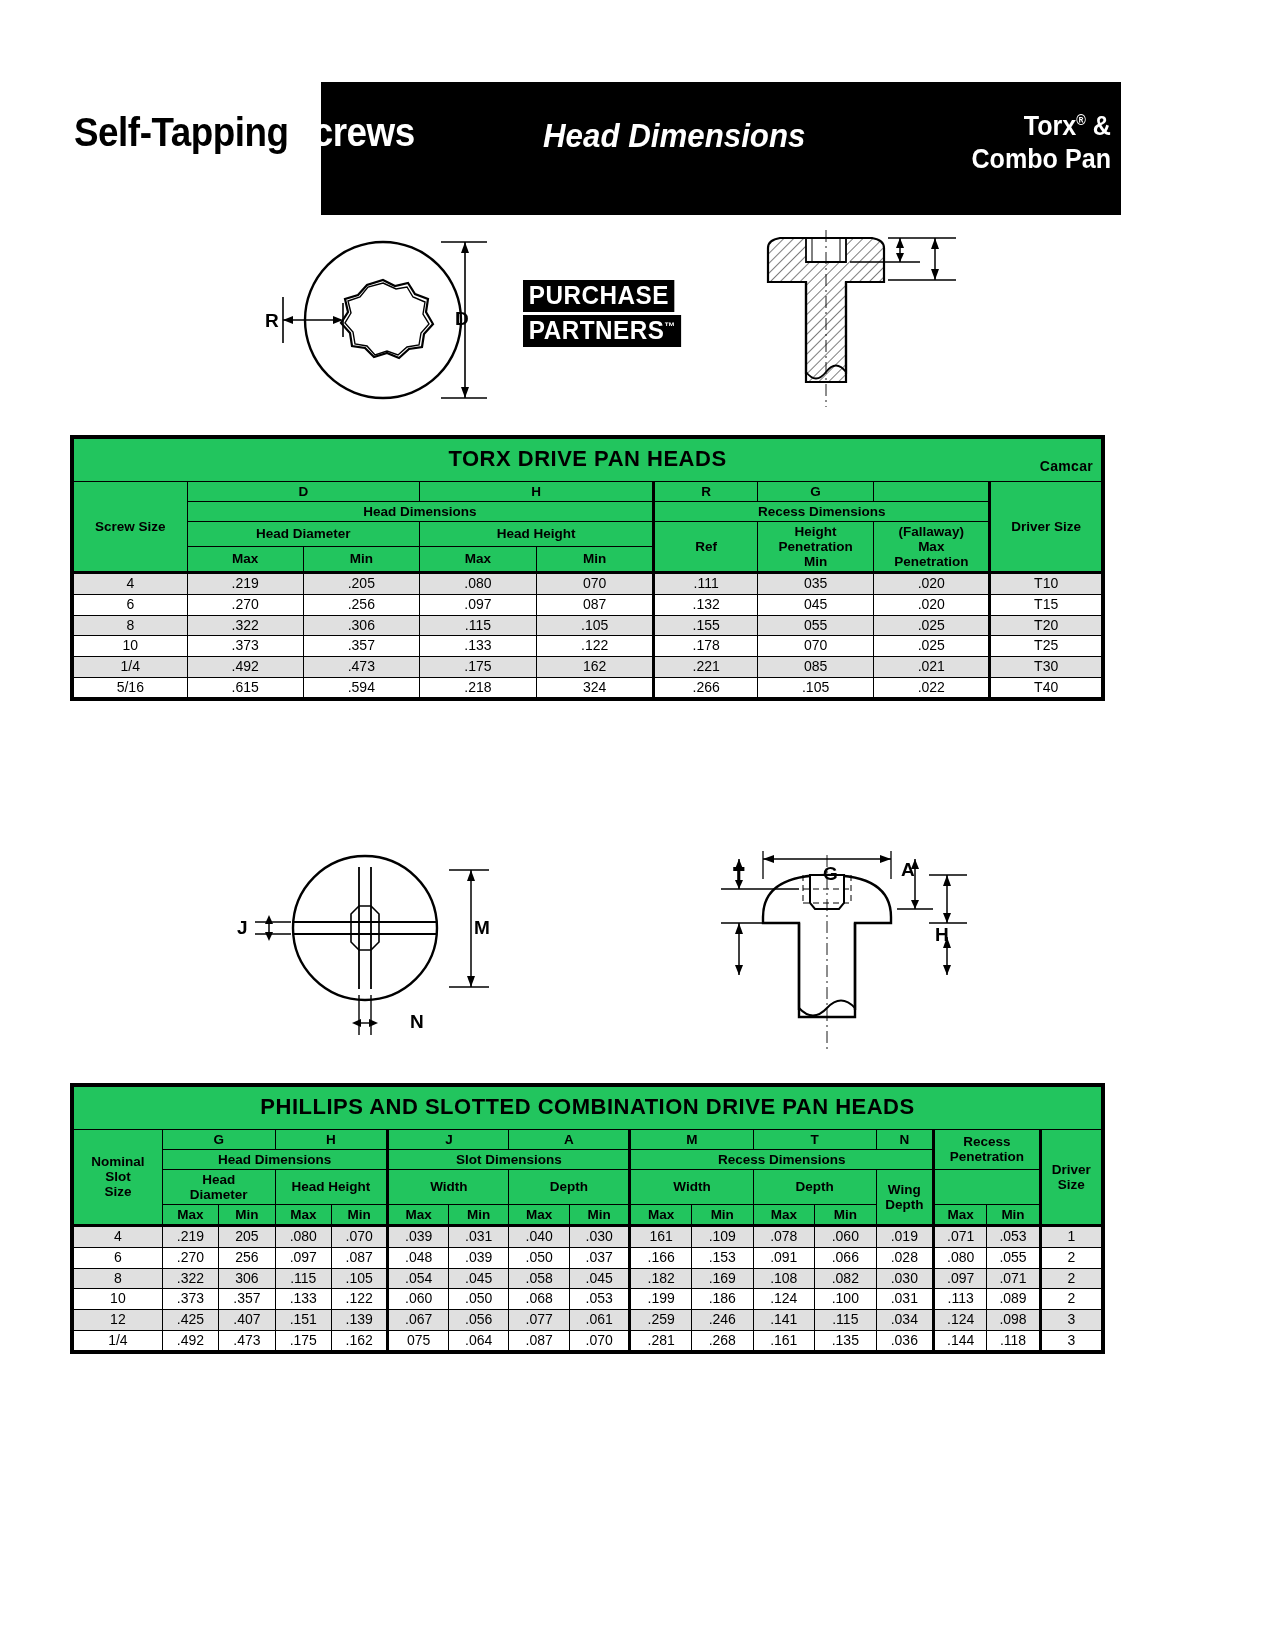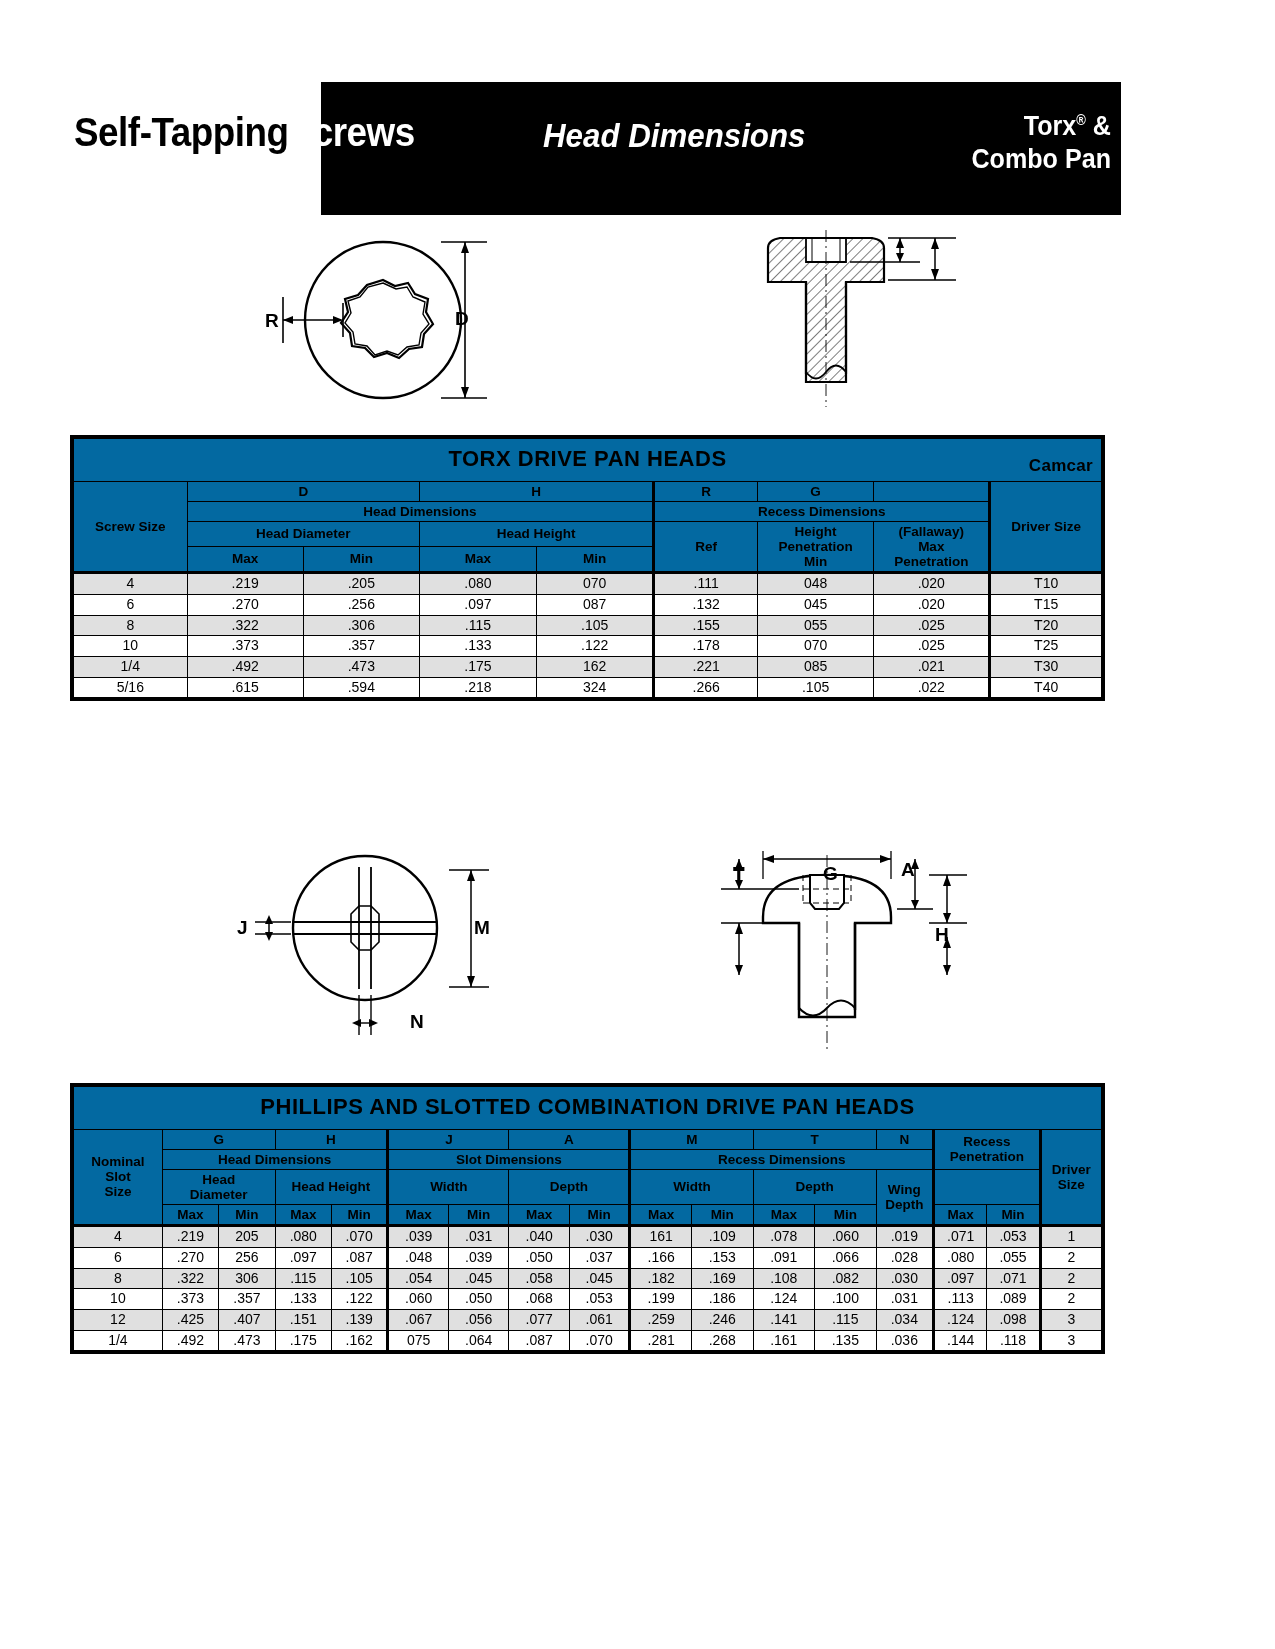--- a/index.html
+++ b/index.html
@@ -55,21 +55,21 @@
   }
   .logo-line2{margin-top:3px;}
   .logo-tm{font-size:11px;vertical-align:super;}
 
   .dimlbl{position:absolute;font-size:19px;font-weight:bold;font-family:"Liberation Sans", sans-serif;}
 
   
   table.spec{
     border-collapse:collapse;
     position:absolute;
-    background:#0369a1;
+    background:#22c55e;
     table-layout:fixed;
     padding-left:25px;
   }
   table.spec td,table.spec th{
     border:1.5px solid #000;
     text-align:center;
     vertical-align:middle;
     font-size:13.5px;
     font-weight:bold;
     font-family:"Liberation Sans", sans-serif;
@@ -78,21 +78,21 @@
     color:#000;
   }
   table.spec .tbl-title{
     font-size:22px;
     letter-spacing:0.5px;
     padding:8px 4px 9px 4px;
     position:relative;
   }
   .camcar{
     position:absolute;right:8px;bottom:6px;
-    font-size:17px;font-weight:bold;letter-spacing:0.3px;
+    font-size:14px;font-weight:bold;letter-spacing:0.3px;
   }
   table.spec td.datacell{font-weight:normal;font-size:14px;}
   table.spec tr.shaded td{background:#e0e0e0;}
   table.spec tr.plain td{background:#ffffff;}
   .outer-thick{border:4px solid #000 !important;}
   .tbl1{left:70px;top:435px;width:1035px;}
   .tbl2{left:70px;top:1083px;width:1035px;}
   .grp-divider{border-left:3px solid #000 !important;}
   .rowline{border-top:3px solid #000 !important;}
 
@@ -139,20 +139,24 @@
 
     <line x1="210" y1="17" x2="210" y2="173" stroke="#000" stroke-width="1.6"></line>
     <polygon points="210,17 206,28 214,28" fill="#000"></polygon>
     <polygon points="210,173 206,162 214,162" fill="#000"></polygon>
     <line x1="186" y1="17" x2="232" y2="17" stroke="#000" stroke-width="1.6"></line>
     <line x1="186" y1="173" x2="232" y2="173" stroke="#000" stroke-width="1.6"></line>
   </svg>
   <div class="dimlbl" style="left:265px;top:110px;">R</div>
   <div class="dimlbl" style="left:455px;top:108px;">D</div>
 
+  <div class="logo-box">
+    <div class="logo-line">PURCHASE</div>
+    <div class="logo-line logo-line2"><span>PARTNERS</span><span class="logo-tm">™</span></div>
+  </div>
 
   <svg width="240" height="195" style="position:absolute;left:760px;top:22px;">
     <defs>
       <pattern id="hatchA" width="7" height="7" patternTransform="rotate(45)" patternUnits="userSpaceOnUse">
         <line x1="0" y1="0" x2="0" y2="7" stroke="#000" stroke-width="1"></line>
       </pattern>
     </defs>
 
     <path d="M8 40 L8 26 Q8 18 20 16 L112 16 Q124 18 124 26 L124 40 L124 60 L86 60 L86 160 L46 160 L46 60 L8 60 Z" fill="url(#hatchA)" stroke="#000" stroke-width="2.2"></path>
 
@@ -235,21 +239,21 @@
       <td>Min</td>
     </tr>
 
     <tr class="shaded rowline">
       <td class="datacell">4</td>
       <td class="datacell">.219</td>
       <td class="datacell">.205</td>
       <td class="datacell">.080</td>
       <td class="datacell">070</td>
       <td class="datacell grp-divider">.111</td>
-      <td class="datacell">048</td>
+      <td class="datacell">035</td>
       <td class="datacell">.020</td>
       <td class="datacell grp-divider">T10</td>
     </tr>
     <tr class="plain">
       <td class="datacell">6</td>
       <td class="datacell">.270</td>
       <td class="datacell">.256</td>
       <td class="datacell">.097</td>
       <td class="datacell">087</td>
       <td class="datacell grp-divider">.132</td>

